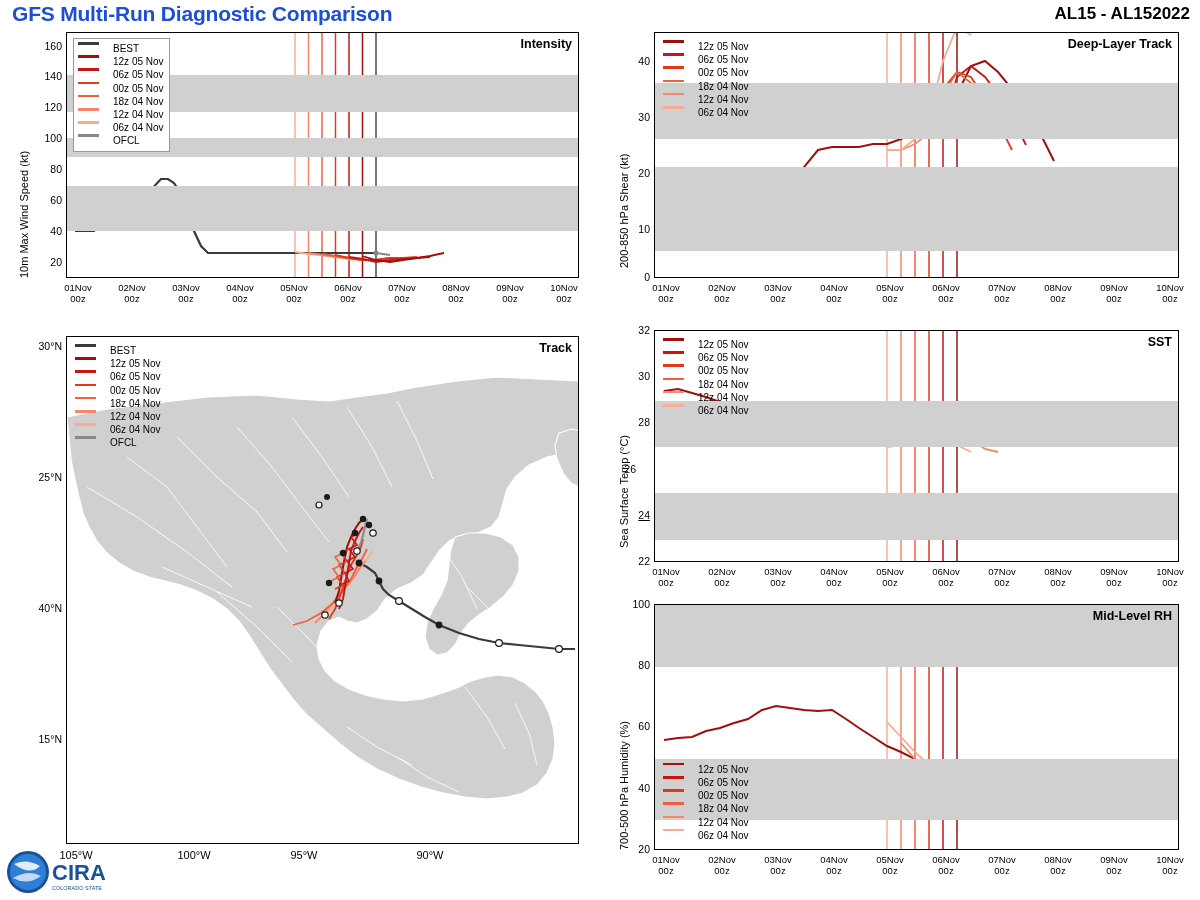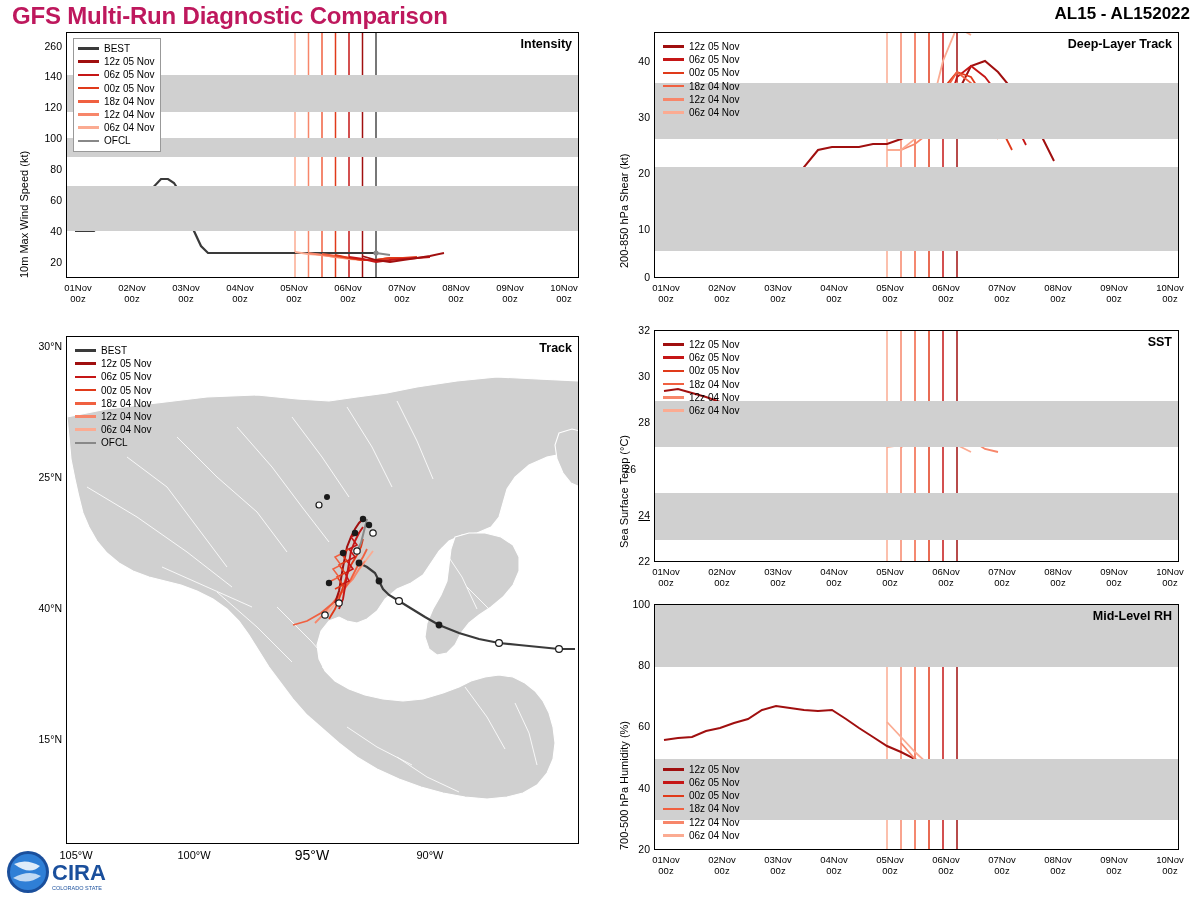--- a/index.html
+++ b/index.html
@@ -11,21 +11,21 @@
     overflow: hidden;
   }
   #page {
     position: relative;
     width: 1200px; height: 900px;
     background: #ffffff;
   }
   
   .hdr-left {
     position: absolute; left: 12px; top: 2px;
-    font-size: 24px; font-weight: bold; color: #be185d;
+    font-size: 21px; font-weight: bold; color: #1d4ed8;
     letter-spacing: -0.2px;
   }
   .hdr-right {
     position: absolute; right: 10px; top: 4px;
     font-size: 17px; font-weight: bold; color: #000;
   }
   
   .panel { position: absolute; }
   .plotbox {
     position: absolute;
@@ -66,21 +66,21 @@
   .legend {
     position: absolute;
     background: #ffffff;
     border: 1px solid #999;
     padding: 3px 5px 3px 4px;
     font-size: 10px;
     line-height: 13.2px;
     z-index: 20;
   }
   .legend.nobox { border: none; background: transparent; }
-  .legend-row { display: flex; align-items: center; height: 13.2px; }
+  .legend-row { display: flex; align-items: flex-start; height: 13.2px; gap: 9px; }
   .legend-swatch {
     width: 21px; height: 2.6px; margin-right: 5px; flex: 0 0 21px;
   }
   .legend-label { color: #000; white-space: nowrap; }
   
   .logo { position: absolute; left: 6px; bottom: 4px; }
   svg { display: block; }
 </style>
 </head>
 <body>
@@ -153,21 +153,21 @@
             <span class="legend-swatch" style="background:#fbab92"></span>
             <span class="legend-label">06z 04 Nov</span>
           </div>
         <div class="legend-row">
             <span class="legend-swatch" style="background:#888888"></span>
             <span class="legend-label">OFCL</span>
           </div>
       </div>
     </div>
 
-    <div class="ytick" style="left:34px;top:12px;width:28px;">260</div>
+    <div class="ytick" style="left:34px;top:12px;width:28px;">160</div>
     <div class="ytick" style="left:34px;top:42px;width:28px;">140</div>
     <div class="ytick" style="left:34px;top:73px;width:28px;">120</div>
     <div class="ytick" style="left:34px;top:104px;width:28px;">100</div>
     <div class="ytick" style="left:34px;top:135px;width:28px;">80</div>
     <div class="ytick" style="left:34px;top:166px;width:28px;">60</div>
     <div class="ytick" style="left:34px;top:197px;width:28px;">40</div>
     <div class="ytick" style="left:34px;top:228px;width:28px;">20</div>
 
     <div class="xtick" style="left:48px;top:254px;width:60px;"><span>01Nov</span><br><span>00z</span></div>
     <div class="xtick" style="left:102px;top:254px;width:60px;"><span>02Nov</span><br><span>00z</span></div>
@@ -292,21 +292,21 @@
       </div>
     </div>
 
     <div class="ytick" style="left:20px;top:14px;width:42px;">30°N</div>
     <div class="ytick" style="left:20px;top:145px;width:42px;">25°N</div>
     <div class="ytick" style="left:20px;top:276px;width:42px;">40°N</div>
     <div class="ytick" style="left:20px;top:407px;width:42px;">15°N</div>
 
     <div class="xtick" style="left:46px;top:524px;width:60px;font-size:11px;">105°W</div>
     <div class="xtick" style="left:164px;top:524px;width:60px;font-size:11px;">100°W</div>
-    <div class="xtick" style="left:282px;top:524px;width:60px;font-size:14px;">95°W</div>
+    <div class="xtick" style="left:274px;top:524px;width:60px;font-size:11px;">95°W</div>
     <div class="xtick" style="left:400px;top:524px;width:60px;font-size:11px;">90°W</div>
   </div>
 
   <div class="panel" style="left:600px;top:28px;width:600px;height:290px;">
     <div class="ylabel" style="left:18px; top:240px; font-size:11px;">200-850 hPa Shear (kt)</div>
     <div class="plotbox" style="left:54px; top:4px; width:525px; height:246px;">
       <div class="band" style="top:134px;height:84px;"></div>
       <div class="band" style="top:50px;height:56px;"></div>
       <svg width="525" height="246" viewBox="0 0 525 246">
         <line x1="232" y1="0" x2="232" y2="246" stroke="#fbab92" stroke-width="1.5"></line>

